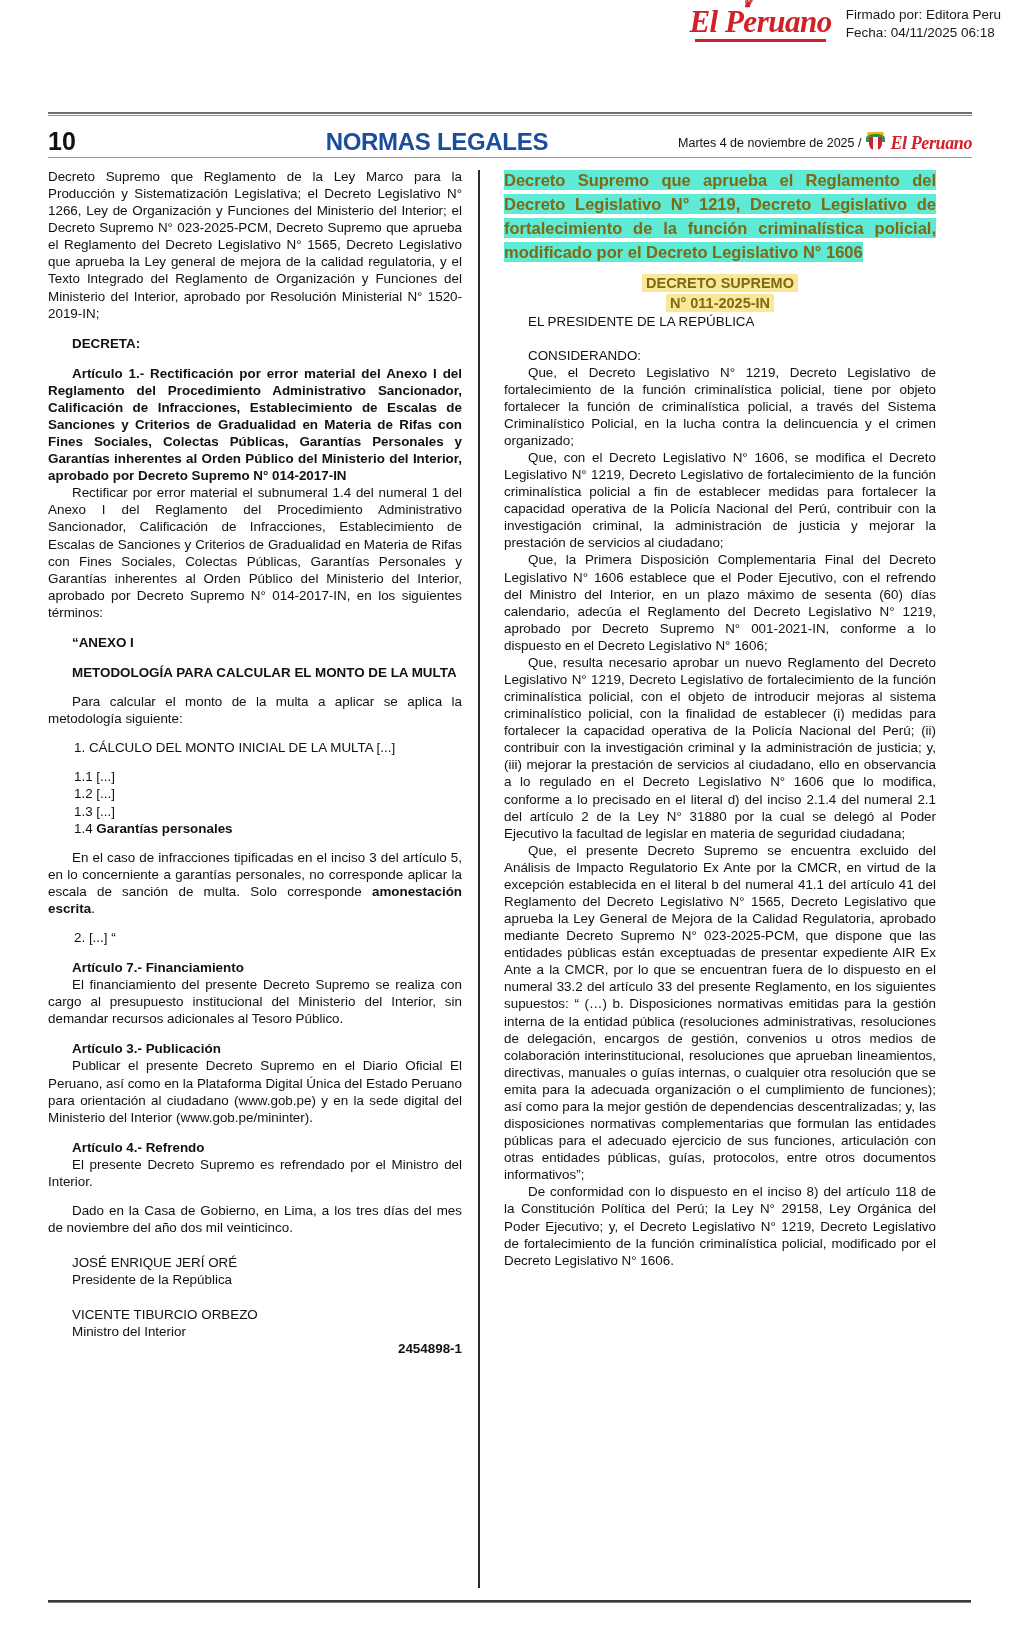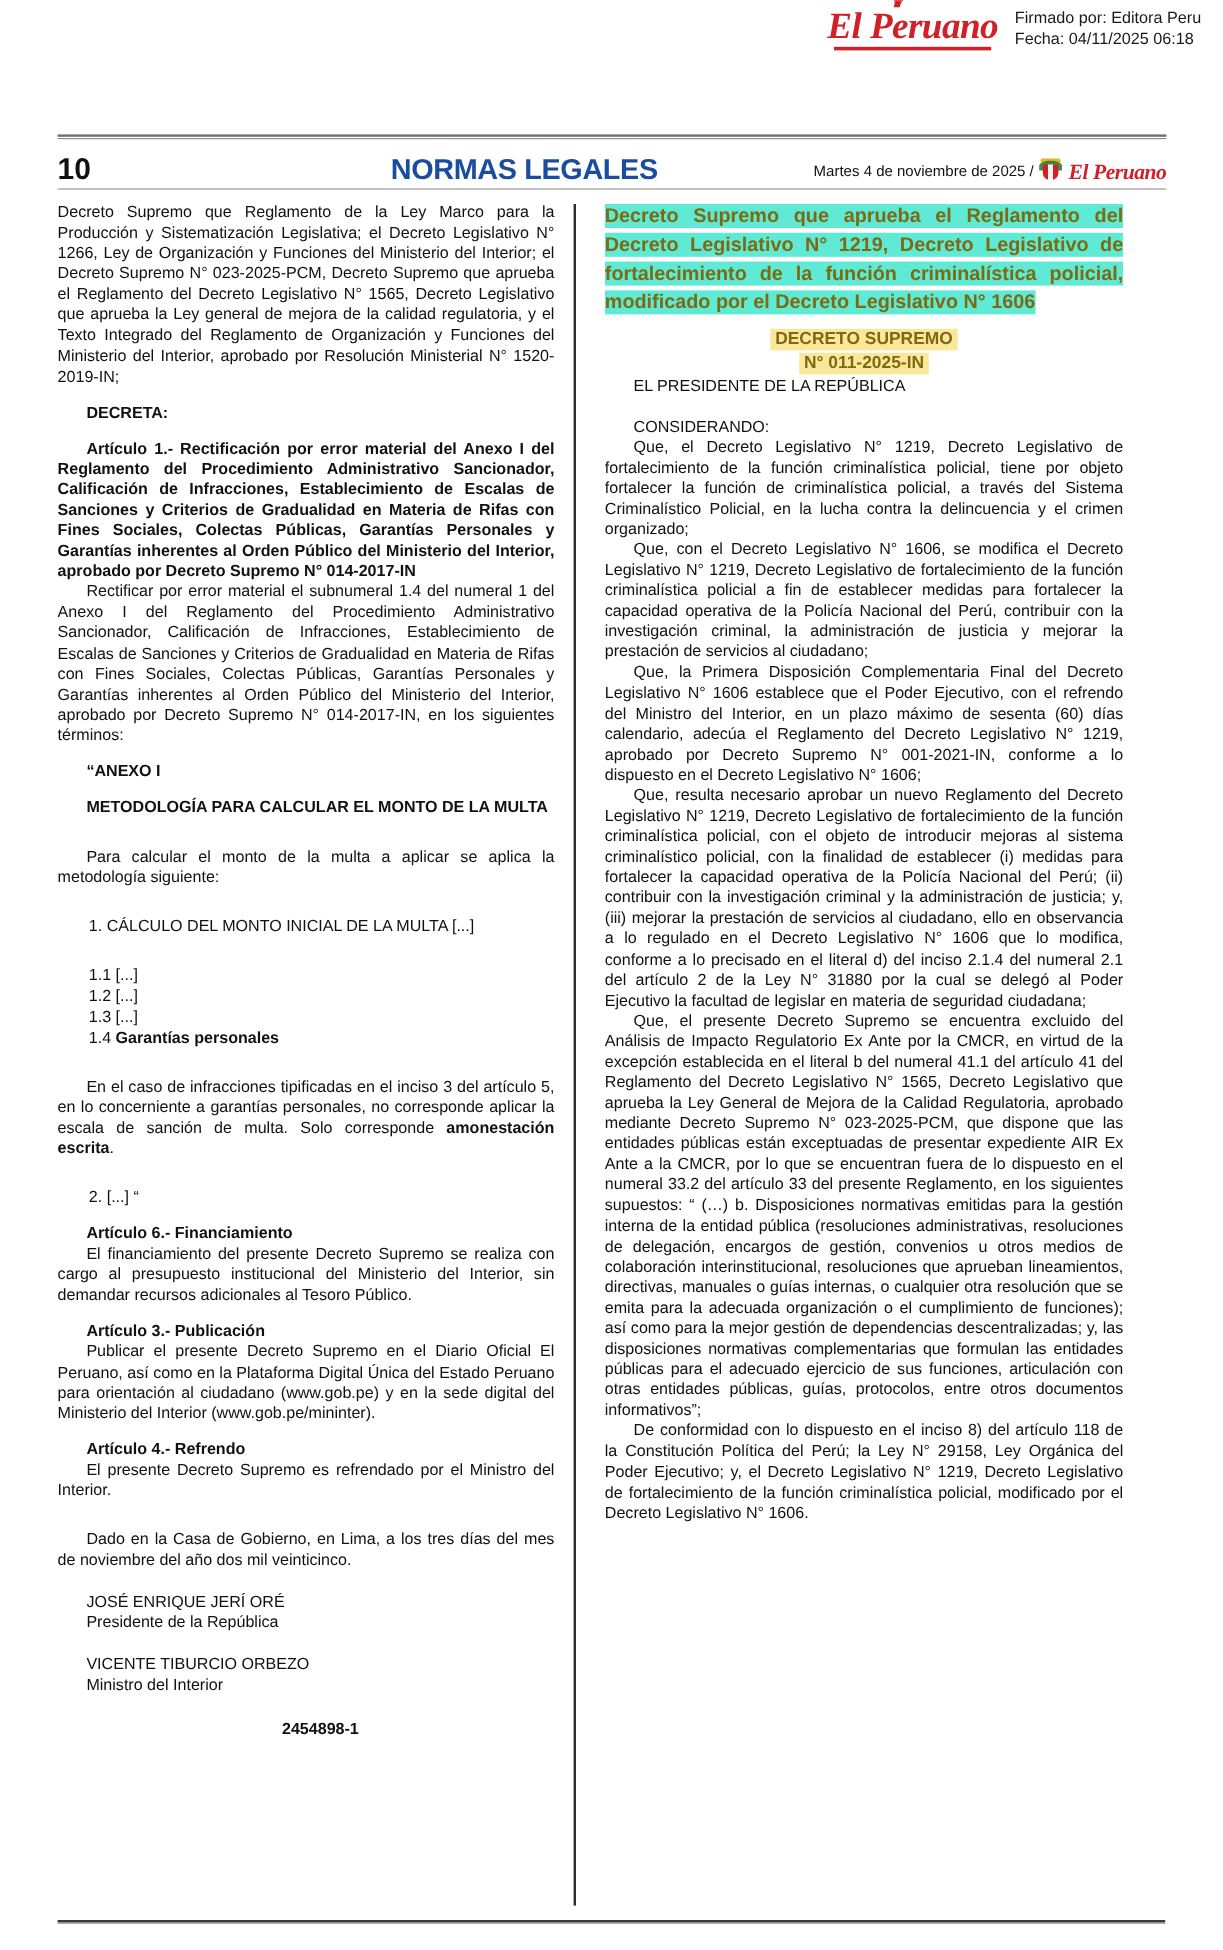--- a/index.html
+++ b/index.html
@@ -160,21 +160,21 @@
     width: 2px;
     background: #2b2b2b;
     margin: 2px 24px 0 0;
     flex: 0 0 2px;
     align-self: stretch;
   }
   .col-right { width: 432px; }
 
   p { margin: 0; }
   .indent { text-indent: 24px; }
-  .gap { margin-top: 24px; }
+  .gap { margin-top: 12px; }
   b, .b { font-weight: bold; }
 
   .heading-b {
     font-weight: bold;
     text-indent: 24px;
     text-align: left;
     margin-top: 13px;
   }
   .heading-b.nojust { text-align: justify; }
   .list-line {
@@ -188,22 +188,21 @@
     text-align: left;
     margin-top: 18px;
   }
   .sign-role {
     text-indent: 24px;
     text-align: left;
   }
   .doc-code {
     font-weight: bold;
     text-indent: 24px;
-    text-align: center;
-    margin-top: 20px;
+    text-align: right;
   }
 
   
   .hl-title {
     font-size: 16.5px;
     font-weight: bold;
     line-height: 1.46;
     color: #7d6a12;
     text-align: justify;
     text-align-last: left;
@@ -307,21 +306,21 @@
 
       <p class="list-line gap">1.1 [...]</p>
       <p class="list-line">1.2 [...]</p>
       <p class="list-line">1.3 [...]</p>
       <p class="list-line"><span>1.4 </span><b>Garantías personales</b></p>
 
       <p class="indent gap"><span>En el caso de infracciones tipificadas en el inciso 3 del artículo 5, en lo concerniente a garantías personales, no corresponde aplicar la escala de sanción de multa. Solo corresponde </span><b>amonestación escrita</b><span>.</span></p>
 
       <p class="list-line gap">2. [...] “</p>
 
-      <p class="heading-b">Artículo 6.- Financiamiento</p>
+      <p class="heading-b">Artículo 7.- Financiamiento</p>
       <p class="indent">El financiamiento del presente Decreto Supremo se realiza con cargo al presupuesto institucional del Ministerio del Interior, sin demandar recursos adicionales al Tesoro Público.</p>
 
       <p class="heading-b">Artículo 3.- Publicación</p>
       <p class="indent">Publicar el presente Decreto Supremo en el Diario Oficial El Peruano, así como en la Plataforma Digital Única del Estado Peruano para orientación al ciudadano (www.gob.pe) y en la sede digital del Ministerio del Interior (www.gob.pe/mininter).</p>
 
       <p class="heading-b">Artículo 4.- Refrendo</p>
       <p class="indent">El presente Decreto Supremo es refrendado por el Ministro del Interior.</p>
 
       <p class="indent gap">Dado en la Casa de Gobierno, en Lima, a los tres días del mes de noviembre del año dos mil veinticinco.</p>
 

